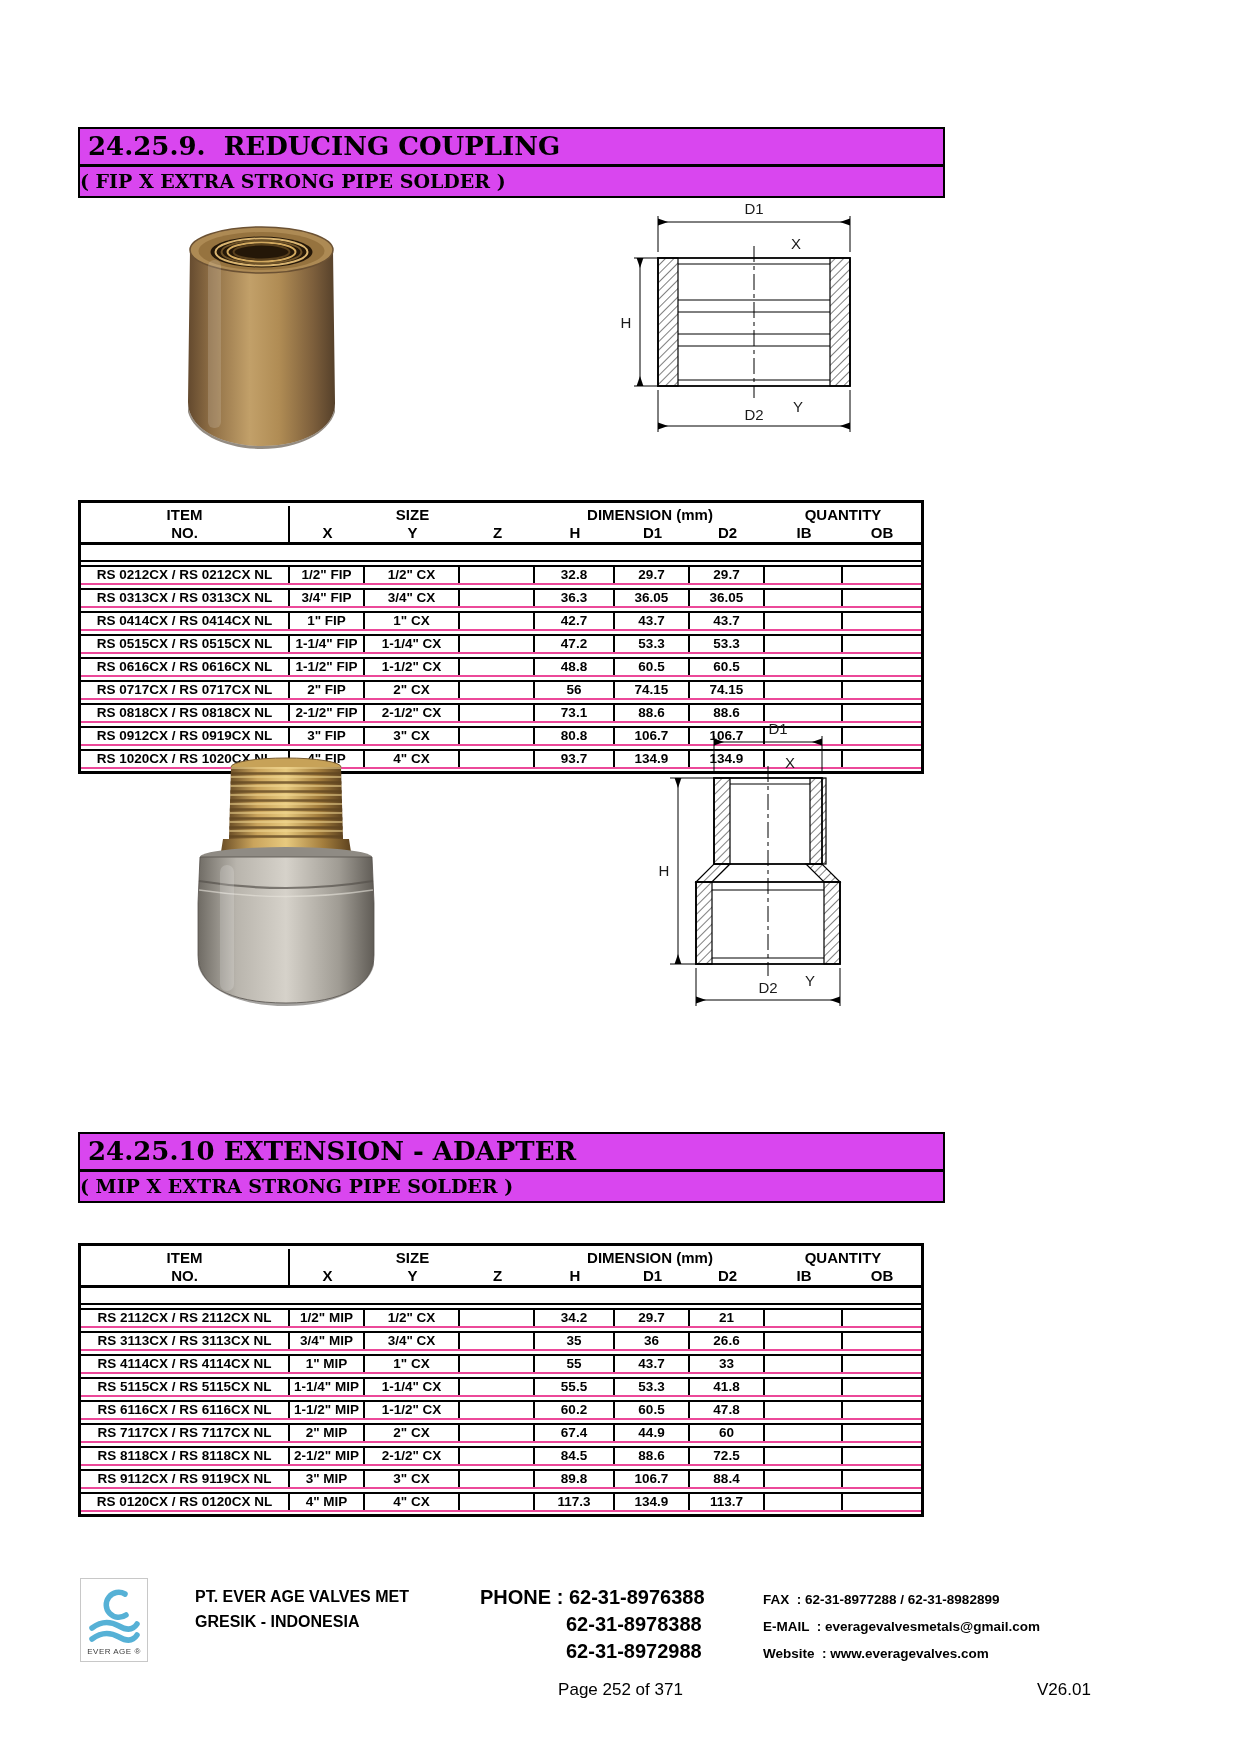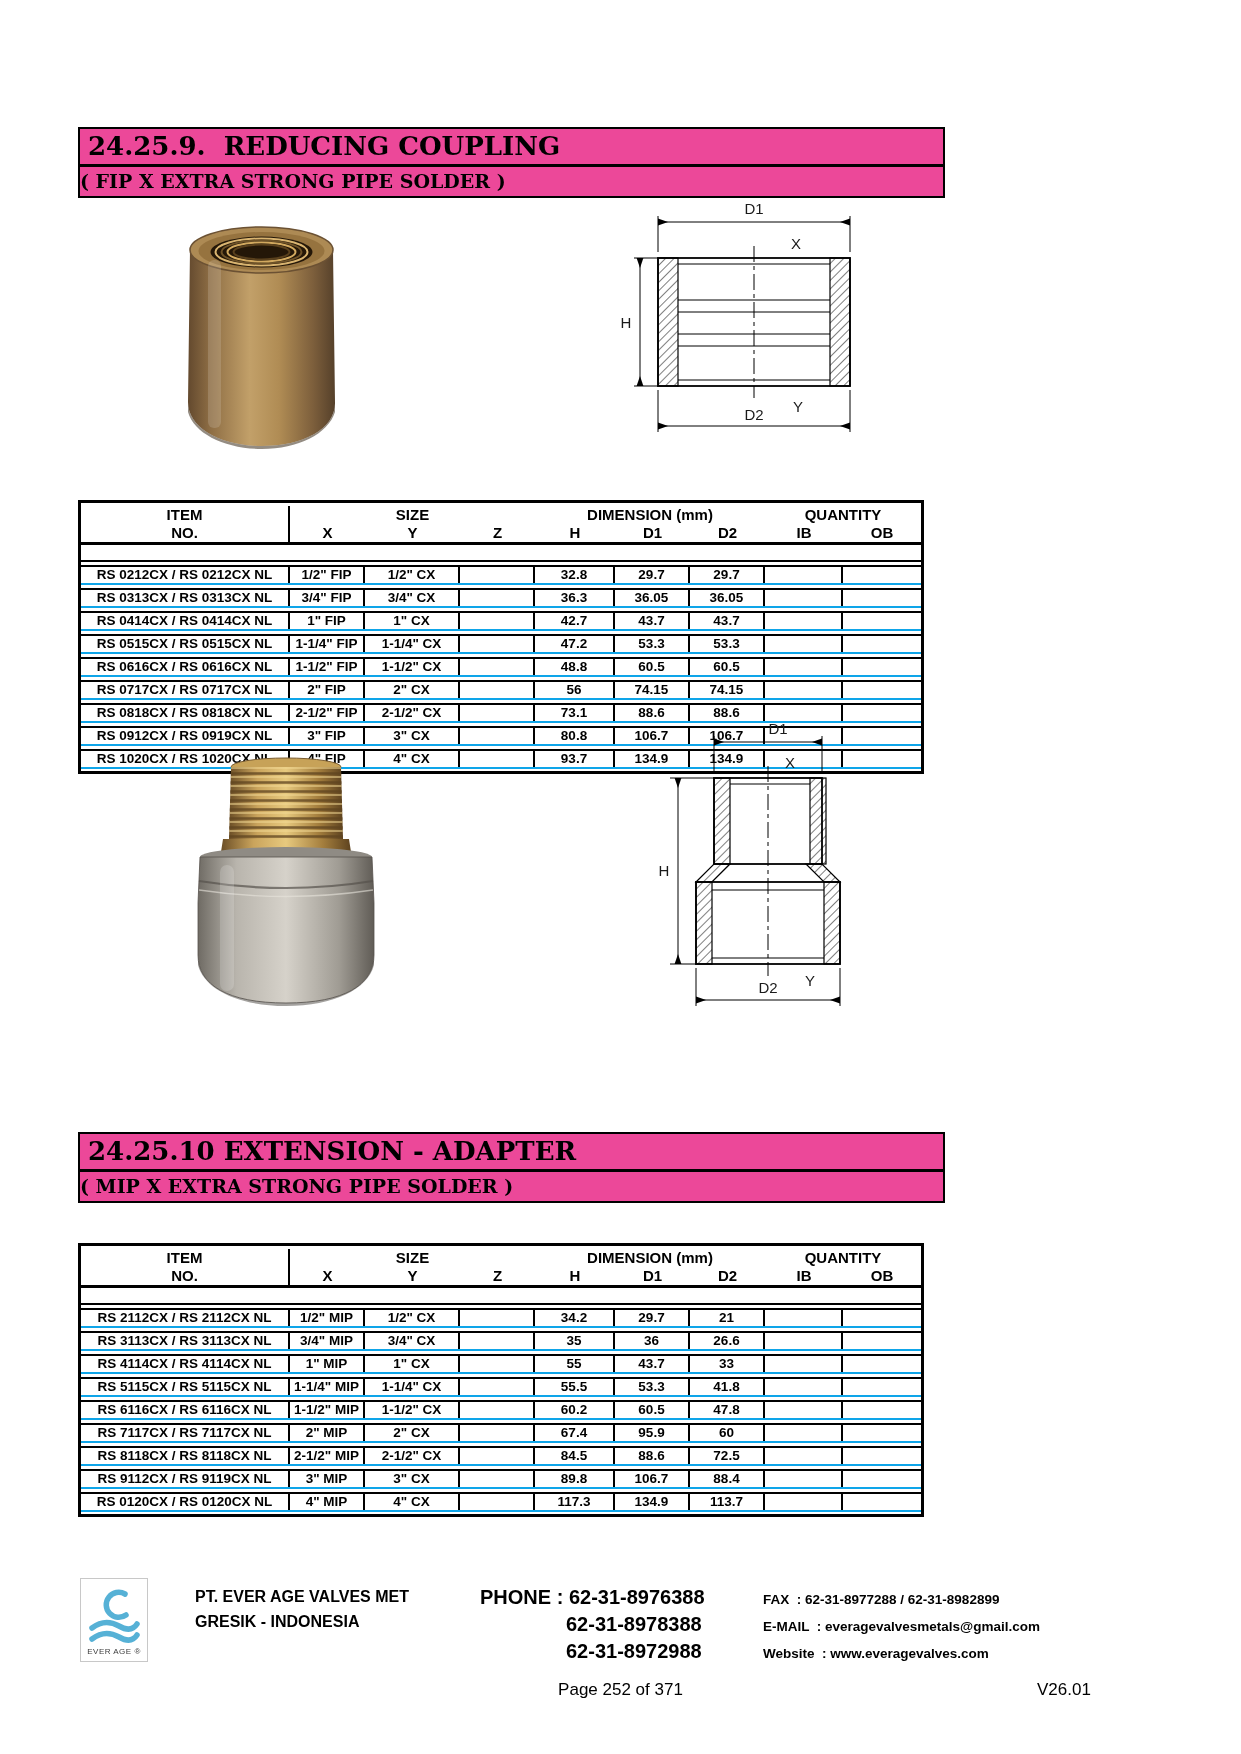--- a/index.html
+++ b/index.html
@@ -10,42 +10,42 @@
   }
   
   .title-box {
     position:absolute; left:78px; top:45px; width:872px; height:52px;
     border:3px solid #000; box-sizing:border-box; display:flex; align-items:center;
   }
   .title-text {
     font-family:"DejaVu Serif", serif; font-weight:bold; font-size:30px;
     padding-left:8px; white-space:pre;
   }
-  .sec { position:absolute; left:78px; width:867px; border:2px solid #000; box-sizing:border-box; background:#ec4899; }
+  .sec { position:absolute; left:78px; width:867px; border:2px solid #000; box-sizing:border-box; background:#d946ef; }
   .sec-head {
     font-family:"DejaVu Serif", serif; font-weight:bold; font-size:26px;
     padding:2px 8px 3px 8px; border-bottom:3px solid #000; white-space:pre;
   }
   .sec-sub {
     font-family:"DejaVu Serif", serif; font-weight:bold; font-size:19px;
     text-align:left; padding:3px 120px 4px 0;
   }
   
   .ctable { position:absolute; left:78px; width:846px; border:3px solid #000; box-sizing:border-box; background:#fff; }
   .thead { display:flex; border-bottom:3px solid #000; font-weight:bold; font-size:15px; padding-top:3px; }
   .hitem { width:209px; box-sizing:border-box; border-right:2px solid #000; text-align:center; }
   .hitem div { line-height:18px; }
   .hgroup { text-align:center; }
   .hgroup .grp { line-height:18px; }
   .hgroup .subs { display:flex; }
   .hgroup .subs span { line-height:18px; display:inline-block; }
   .w-size { width:245px; } .w-dim { width:230px; } .w-qty { width:156px; }
   .s75 { width:75px; } .s95 { width:95px; } .s80 { width:80px; } .s78 { width:78px; }
   .srow { height:15px; border-bottom:2px solid #000; }
-  .drow { display:flex; margin-top:3px; border-top:2px solid #000; border-bottom:2px solid #0ea5e9; }
+  .drow { display:flex; margin-top:3px; border-top:2px solid #000; border-bottom:2px solid #ec4899; }
   .drow:last-child { margin-bottom:2px; }
   .dcell {
     box-sizing:border-box; border-right:2px solid #000; text-align:center;
     font-weight:bold; font-size:13.5px; line-height:16px; height:16px; overflow:hidden; white-space:nowrap;
   }
   .c0 { width:209px; } .c1 { width:75px; } .c2 { width:95px; } .c3 { width:75px; }
   .c4 { width:80px; } .c5 { width:75px; } .c6 { width:75px; }
   .c7 { width:78px; } .c8 { width:78px; border-right:none; }
   
   .fig { position:absolute; }
@@ -437,21 +437,21 @@
           <div class="dcell c6">47.8</div>
           <div class="dcell c7"></div>
           <div class="dcell c8"></div>
         </div>
         <div class="drow">
           <div class="dcell c0">RS 7117CX / RS 7117CX NL</div>
           <div class="dcell c1">2" MIP</div>
           <div class="dcell c2">2" CX</div>
           <div class="dcell c3"></div>
           <div class="dcell c4">67.4</div>
-          <div class="dcell c5">95.9</div>
+          <div class="dcell c5">44.9</div>
           <div class="dcell c6">60</div>
           <div class="dcell c7"></div>
           <div class="dcell c8"></div>
         </div>
         <div class="drow">
           <div class="dcell c0">RS 8118CX / RS 8118CX NL</div>
           <div class="dcell c1">2-1/2" MIP</div>
           <div class="dcell c2">2-1/2" CX</div>
           <div class="dcell c3"></div>
           <div class="dcell c4">84.5</div>

